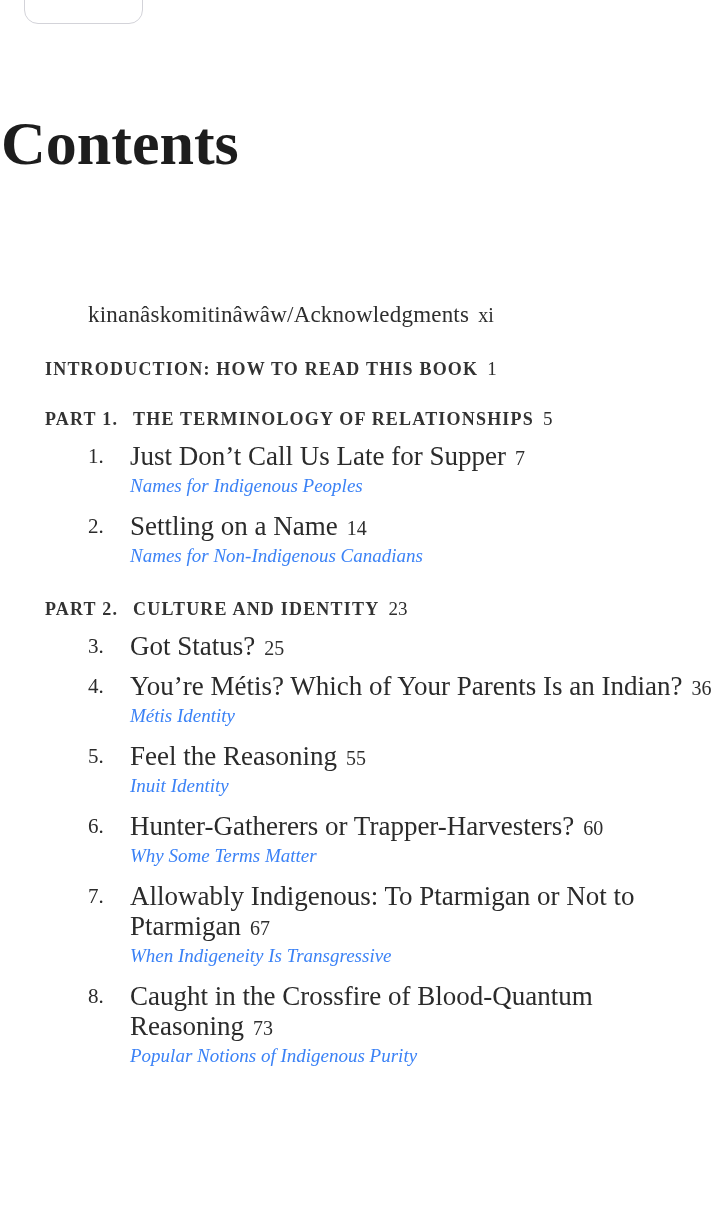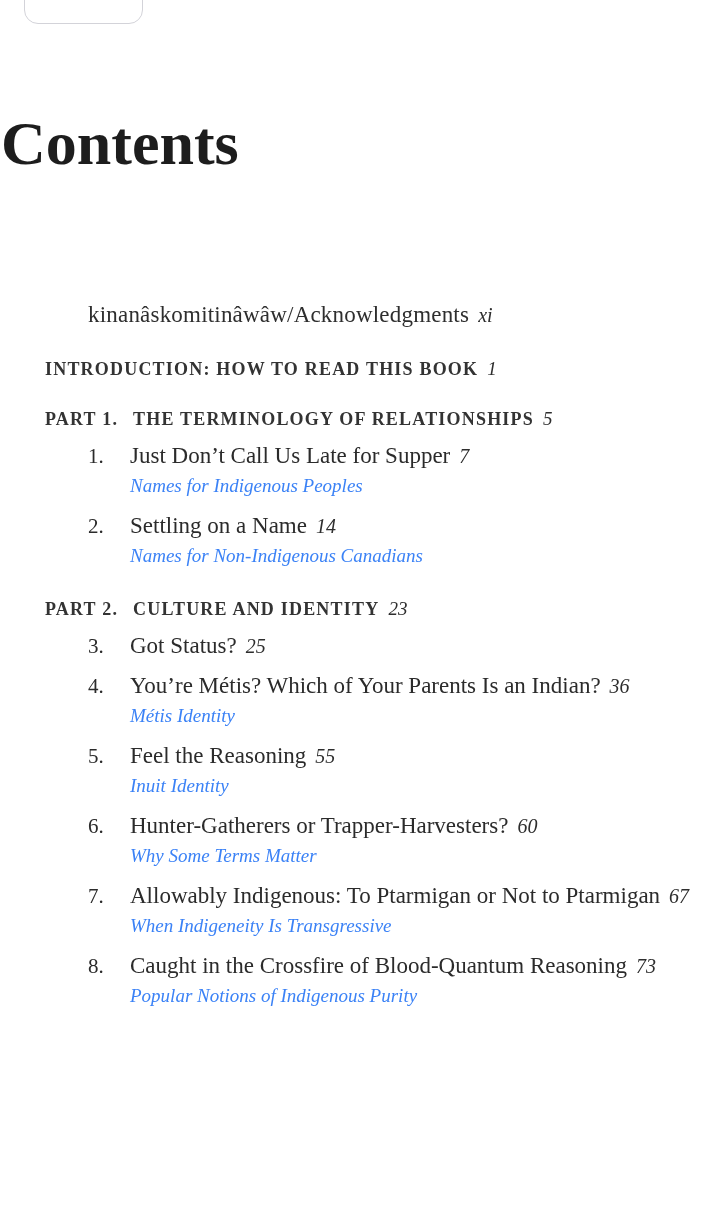--- a/index.html
+++ b/index.html
@@ -21,23 +21,23 @@
     margin:300px 0 0 88px;font-size:23px;line-height:30px;color:#2e2e2e;letter-spacing:.2px;
   }
   .heading-line{
     font-weight:700;font-size:18px;line-height:24px;color:#333333;letter-spacing:1.2px;padding-left:45px;
   }
   .intro{margin:27px 0 0 0;}
   .part-heading{margin:26px 0 0 0;}
   .part-label{display:inline-block;width:88px;}
   .chapter{display:flex;margin:10px 0 0 88px;}
   .chapter-num{flex:none;width:42px;font-size:21px;line-height:30px;color:#2b2b2b;}
-  .chapter-title{font-size:23px;line-height:30px;color:#2b2b2b;margin-top:16px;}
+  .chapter-title{font-size:27px;line-height:30px;color:#2b2b2b;margin-top:16px;}
   .chapter-sub{font-size:19px;line-height:30px;font-style:italic;color:#3b82f6;}
-  .pgnum{font-style:italic;font-size:20px;padding-left:9px;color:#2e2e2e;letter-spacing:0;}
+  .pgnum{font-size:20px;padding-left:9px;color:#2e2e2e;letter-spacing:0;}
   .hpg{font-weight:400;font-size:19px;}
 </style>
 </head>
 <body>
 
 <div class="screen">
 
   <div class="top-chip"></div>
 
   <h1 class="page-title">Contents</h1>

